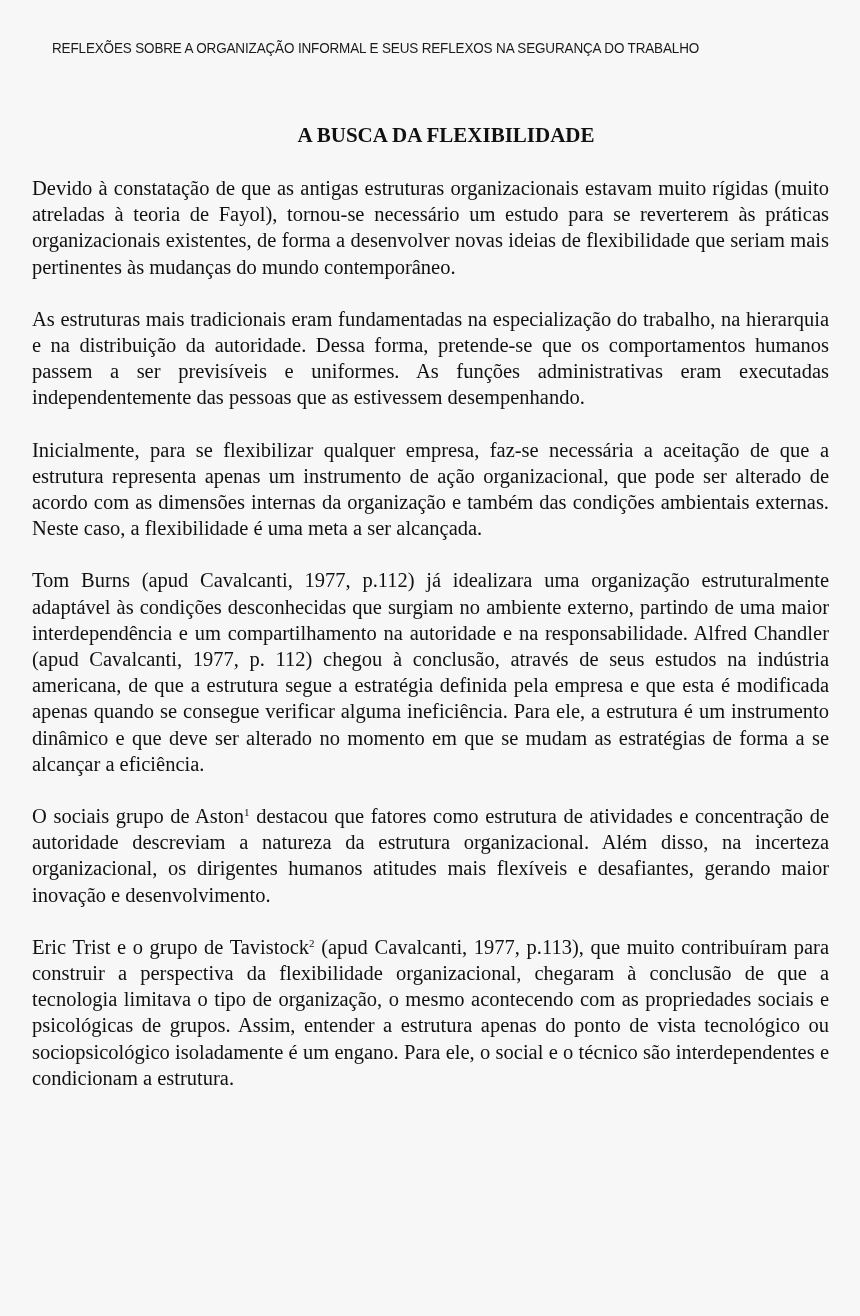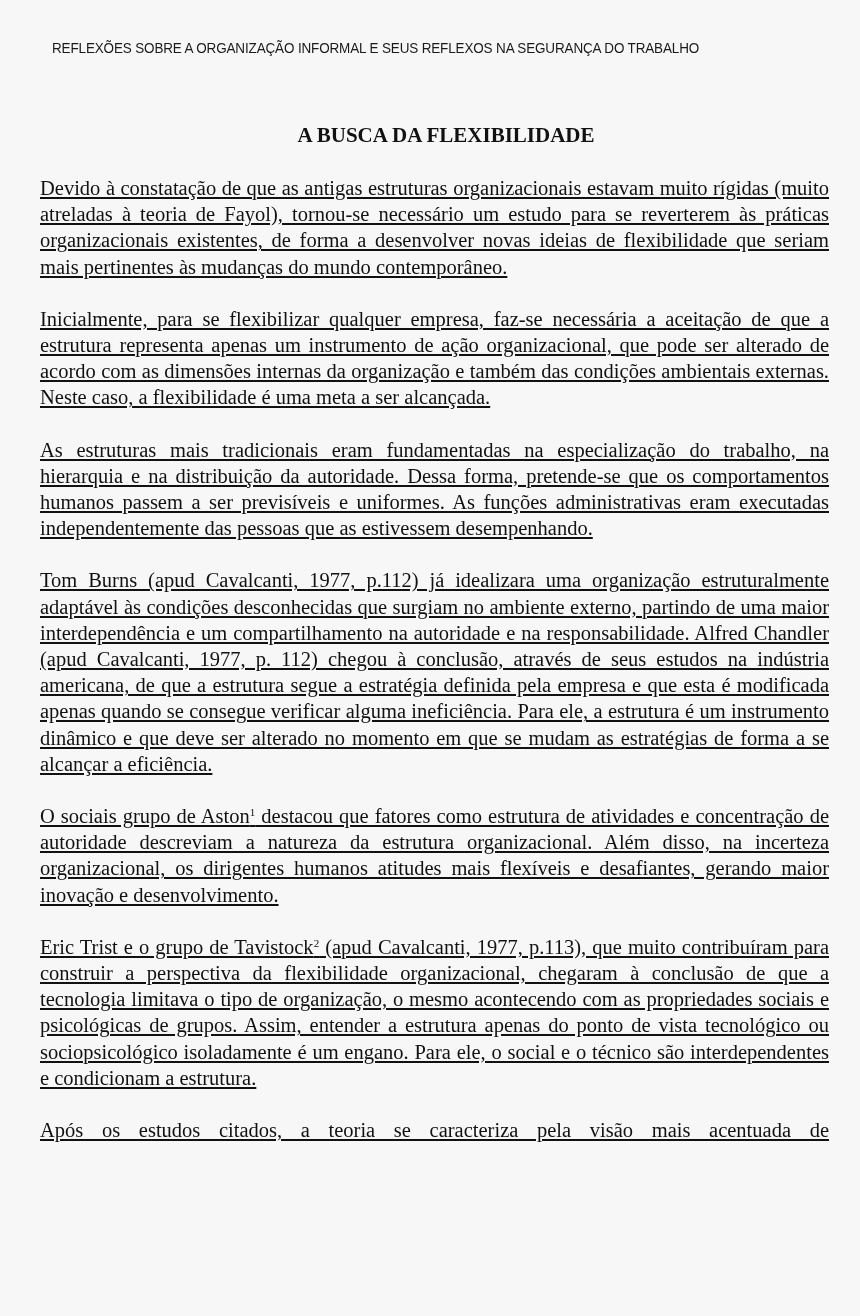--- a/index.html
+++ b/index.html
@@ -41,42 +41,40 @@
       position: absolute;
       left: 32px;
       width: 797px;
       top: 175px;
       font-family: "Liberation Serif", "DejaVu Serif", serif;
       font-size: 20.5px;
       line-height: 26.2px;
       color: #111;
     }
     .body-text p {
-      margin: 0 0 26px 8px;
+      margin: 0 0 26px 0;
       text-align: justify;
       text-align-last: left;
-      text-decoration: underline;
     }
     .body-text p.truncated {
       text-align-last: justify;
     }
     sup {
       font-size: 11px;
       vertical-align: 7px;
       line-height: 0;
     }
   </style>
 </head>
 <body>
 
 <div class="running-header">REFLEXÕES SOBRE A ORGANIZAÇÃO INFORMAL E SEUS REFLEXOS NA SEGURANÇA DO TRABALHO</div>
 
 <h1 class="section-title" style="margin:0;">A BUSCA DA FLEXIBILIDADE</h1>
 
 <div class="body-text">
   <p>Devido à constatação de que as antigas estruturas organizacionais estavam muito rígidas (muito atreladas à teoria de Fayol), tornou-se necessário um estudo para se reverterem às práticas organizacionais existentes, de forma a desenvolver novas ideias de flexibilidade que seriam mais pertinentes às mudanças do mundo contemporâneo.</p>
+  <p>As estruturas mais tradicionais eram fundamentadas na especialização do trabalho, na hierarquia e na distribuição da autoridade. Dessa forma, pretende-se que os comportamentos humanos passem a ser previsíveis e uniformes. As funções administrativas eram executadas independentemente das pessoas que as estivessem desempenhando.</p>
   <p>Inicialmente, para se flexibilizar qualquer empresa, faz-se necessária a aceitação de que a estrutura representa apenas um instrumento de ação organizacional, que pode ser alterado de acordo com as dimensões internas da organização e também das condições ambientais externas. Neste caso, a flexibilidade é uma meta a ser alcançada.</p>
-  <p>As estruturas mais tradicionais eram fundamentadas na especialização do trabalho, na hierarquia e na distribuição da autoridade. Dessa forma, pretende-se que os comportamentos humanos passem a ser previsíveis e uniformes. As funções administrativas eram executadas independentemente das pessoas que as estivessem desempenhando.</p>
   <p>Tom Burns (apud Cavalcanti, 1977, p.112) já idealizara uma organização estruturalmente adaptável às condições desconhecidas que surgiam no ambiente externo, partindo de uma maior interdependência e um compartilhamento na autoridade e na responsabilidade. Alfred Chandler (apud Cavalcanti, 1977, p. 112) chegou à conclusão, através de seus estudos na indústria americana, de que a estrutura segue a estratégia definida pela empresa e que esta é modificada apenas quando se consegue verificar alguma ineficiência. Para ele, a estrutura é um instrumento dinâmico e que deve ser alterado no momento em que se mudam as estratégias de forma a se alcançar a eficiência.</p>
   <p><span>O sociais grupo de Aston</span><sup>1</sup><span> destacou que fatores como estrutura de atividades e concentração de autoridade descreviam a natureza da estrutura organizacional. Além disso, na incerteza organizacional, os dirigentes humanos atitudes mais flexíveis e desafiantes, gerando maior inovação e desenvolvimento.</span></p>
   <p><span>Eric Trist e o grupo de Tavistock</span><sup>2</sup><span> (apud Cavalcanti, 1977, p.113), que muito contribuíram para construir a perspectiva da flexibilidade organizacional, chegaram à conclusão de que a tecnologia limitava o tipo de organização, o mesmo acontecendo com as propriedades sociais e psicológicas de grupos. Assim, entender a estrutura apenas do ponto de vista tecnológico ou sociopsicológico isoladamente é um engano. Para ele, o social e o técnico são interdependentes e condicionam a estrutura.</span></p>
-  <p class="truncated">Após os estudos citados, a teoria se caracteriza pela visão mais acentuada de</p>
 </div>
 
 </body></html>

